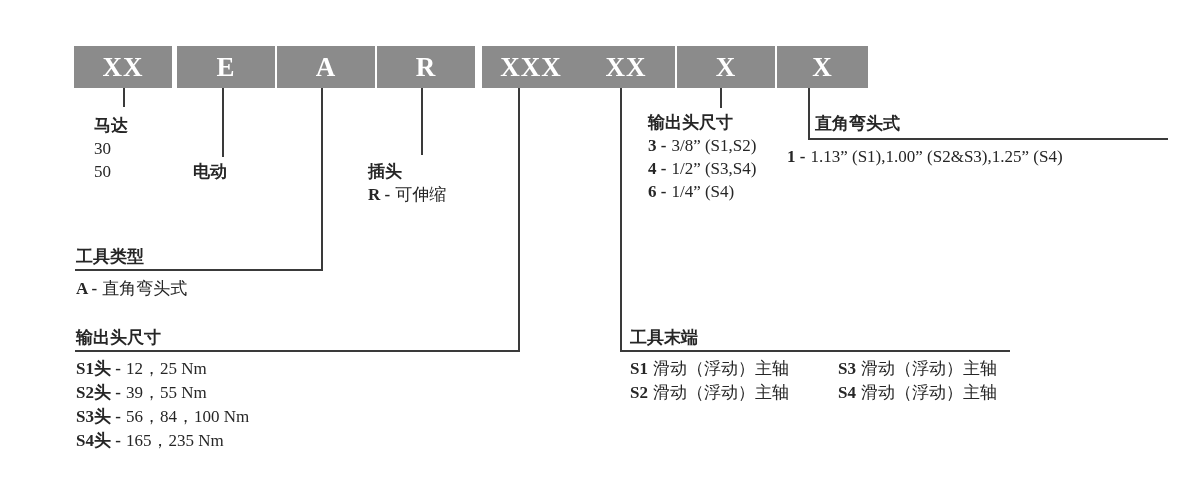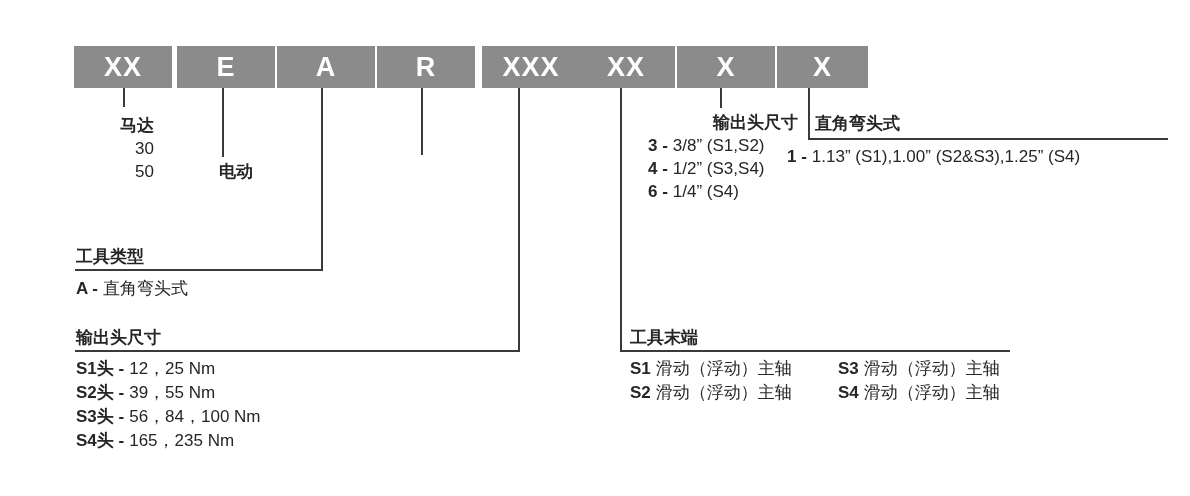--- a/index.html
+++ b/index.html
@@ -1,39 +1,39 @@
 <!DOCTYPE html>
 <html><head>
 <meta charset="utf-8">
 <style>
   html,body{margin:0;padding:0;background:#ffffff;}
   .canvas{
     position:relative;
     width:1190px;height:496px;
     background:#ffffff;
-    font-family:Liberation Sans, sans-serif;
+    font-family:Liberation Serif, serif;
     color:#262626;
     overflow:hidden;
   }
   
   .codebox{
     position:absolute;top:46px;height:42px;width:98px;
     background:#8b8b8b;
     color:#ffffff;
     font-weight:bold;font-size:27px;letter-spacing:1px;
     display:flex;align-items:center;justify-content:center;
     line-height:42px;
   }
   
   .vline{position:absolute;width:2px;background:#3a3a3a;}
   .hline{position:absolute;height:2px;background:#3a3a3a;}
   
   .t{position:absolute;font-size:17px;line-height:23px;white-space:nowrap;}
   .bold{font-weight:bold;}
-  .center{text-align:right;}
+  .center{text-align:left;}
   .b-pre{font-weight:bold;margin-right:5px;}
   .row{display:block;}
   .list .row{height:24px;line-height:24px;}
   .cols{display:grid;grid-template-columns:200px auto;column-gap:8px;}
 </style>
 </head>
 <body>
 
 <div class="canvas">
 
@@ -62,20 +62,24 @@
   <div class="t center" style="left:94px;top:114px;width:60px">
     <span class="row bold">马达</span>
     <span class="row">30</span>
     <span class="row">50</span>
   </div>
 
   <div class="t center bold" style="left:193px;top:160px;width:60px">
     <span>电动</span>
   </div>
 
+  <div class="t center" style="left:368px;top:160px;width:110px">
+    <span class="row bold">插头</span>
+    <span class="row"><b class="b-pre">R -</b><span>可伸缩</span></span>
+  </div>
 
   <div class="t" style="left:648px;top:111px;width:150px">
     <span class="row bold center" style="display:block">输出头尺寸</span>
     <span class="row"><b class="b-pre">3 -</b><span>3/8” (S1,S2)</span></span>
     <span class="row"><b class="b-pre">4 -</b><span>1/2” (S3,S4)</span></span>
     <span class="row"><b class="b-pre">6 -</b><span>1/4” (S4)</span></span>
   </div>
 
   <div class="t bold" style="left:815px;top:112px">
     <span>直角弯头式</span>

